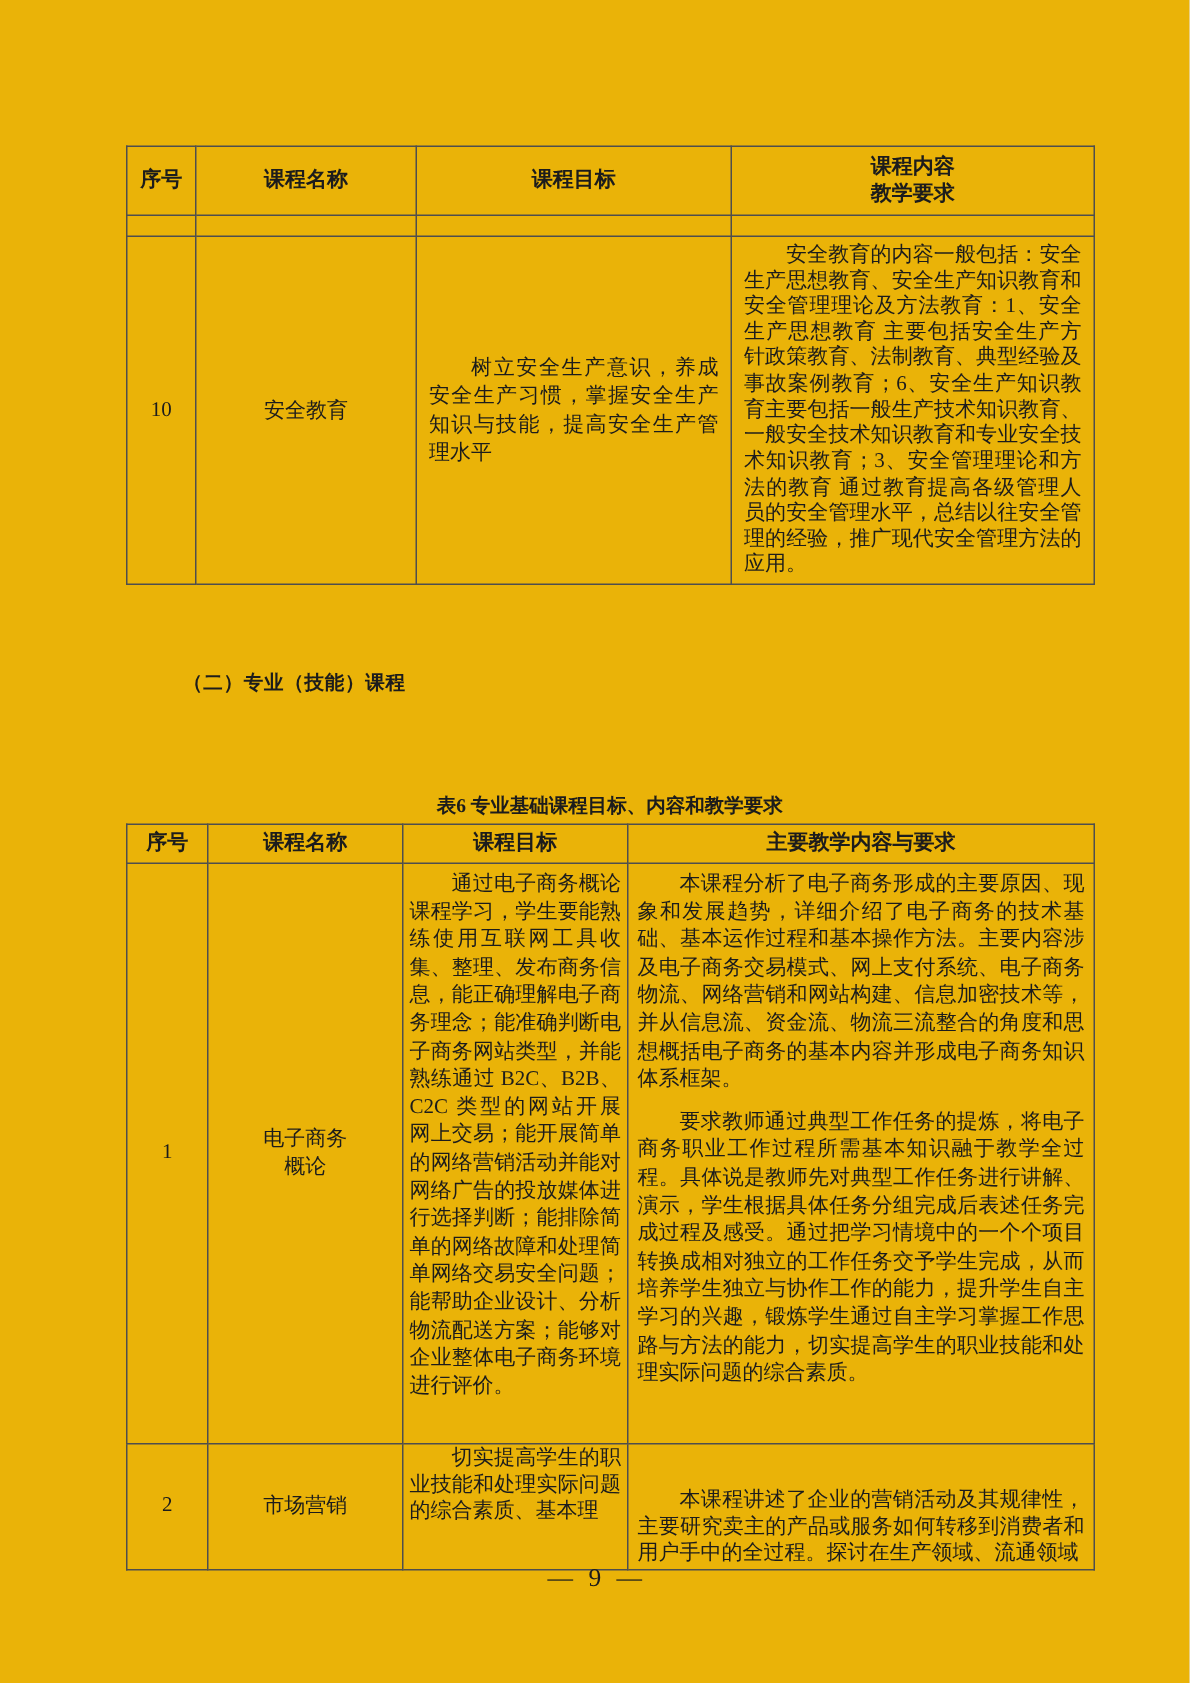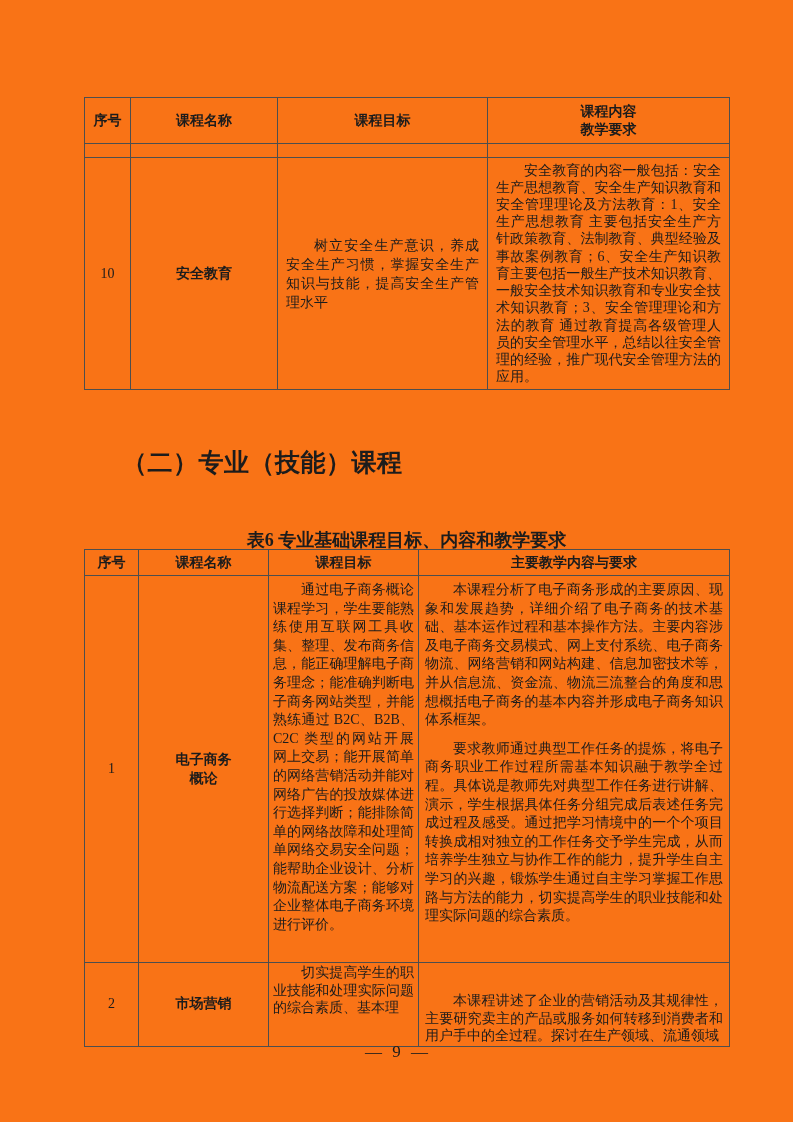--- a/index.html
+++ b/index.html
@@ -3,21 +3,21 @@
 <meta charset="utf-8">
 <style>
   * { margin: 0; padding: 0; box-sizing: border-box; }
   html, body { background: #e8e8e8; }
   body { font-family: "Liberation Serif", "DejaVu Serif", serif; color: #1c1c1c; }
 
   .page {
     position: relative;
     width: 793px;
     height: 1122px;
-    background: #f97316;
+    background: #eab308;
     margin: 0 auto;
     overflow: hidden;
   }
 
   
   table.doc-table {
     position: absolute;
     left: 84px;
     width: 645px;
     border-collapse: collapse;
@@ -30,21 +30,21 @@
     overflow: hidden;
   }
   th.hcell {
     font-weight: bold;
     text-align: center;
     font-size: 14px;
     line-height: 18px;
   }
   .preline { white-space: pre-line; }
   .center { text-align: center; margin-left: 24px; }
-  .bold { font-weight: bold; }
+  .bold { font-weight: normal; }
 
   .cellpara {
     text-align: justify;
     text-indent: 2em;
     padding: 0 8px;
   }
 
   
   #table1 { top: 97px; }
   #table1 .head-row { height: 46px; }
@@ -53,40 +53,40 @@
   #table1 .obj-cell .cellpara { line-height: 19px; }
   #table1 .content-cell .cellpara { line-height: 17.2px; padding: 2px 8px; }
 
   
   .section-heading {
     position: absolute;
     left: 84px;
     top: 446px;
     width: 645px;
     padding-left: 38px;
-    font-size: 25px;
+    font-size: 13px;
     font-weight: bold;
     letter-spacing: 0.5px;
   }
   .section-paragraph {
     position: absolute;
     left: 84px;
     top: 484px;
     width: 650px;
     font-size: 18.5px;
     line-height: 27px;
     text-indent: 2em;
   }
   .table-caption {
     position: absolute;
     left: 84px;
     top: 528px;
     width: 645px;
     text-align: center;
-    font-size: 18px;
+    font-size: 13px;
     font-weight: bold;
   }
 
   
   #table2 { top: 549px; }
   #table2 .head-row { height: 26px; }
   #table2 .row-1 { height: 387px; }
   #table2 .row-2 { height: 54px; }
   #table2 .top-cell { vertical-align: top; }
   #table2 .row-1 .obj-cell .cellpara { line-height: 18.6px; padding: 5px 4px; }

